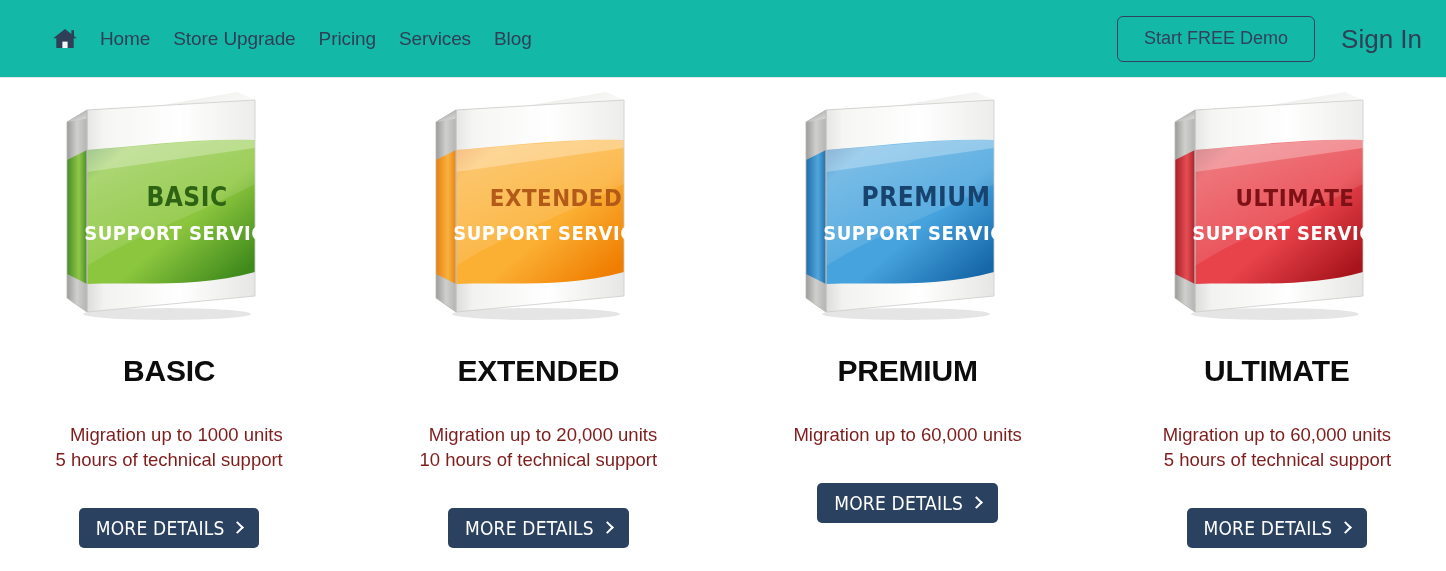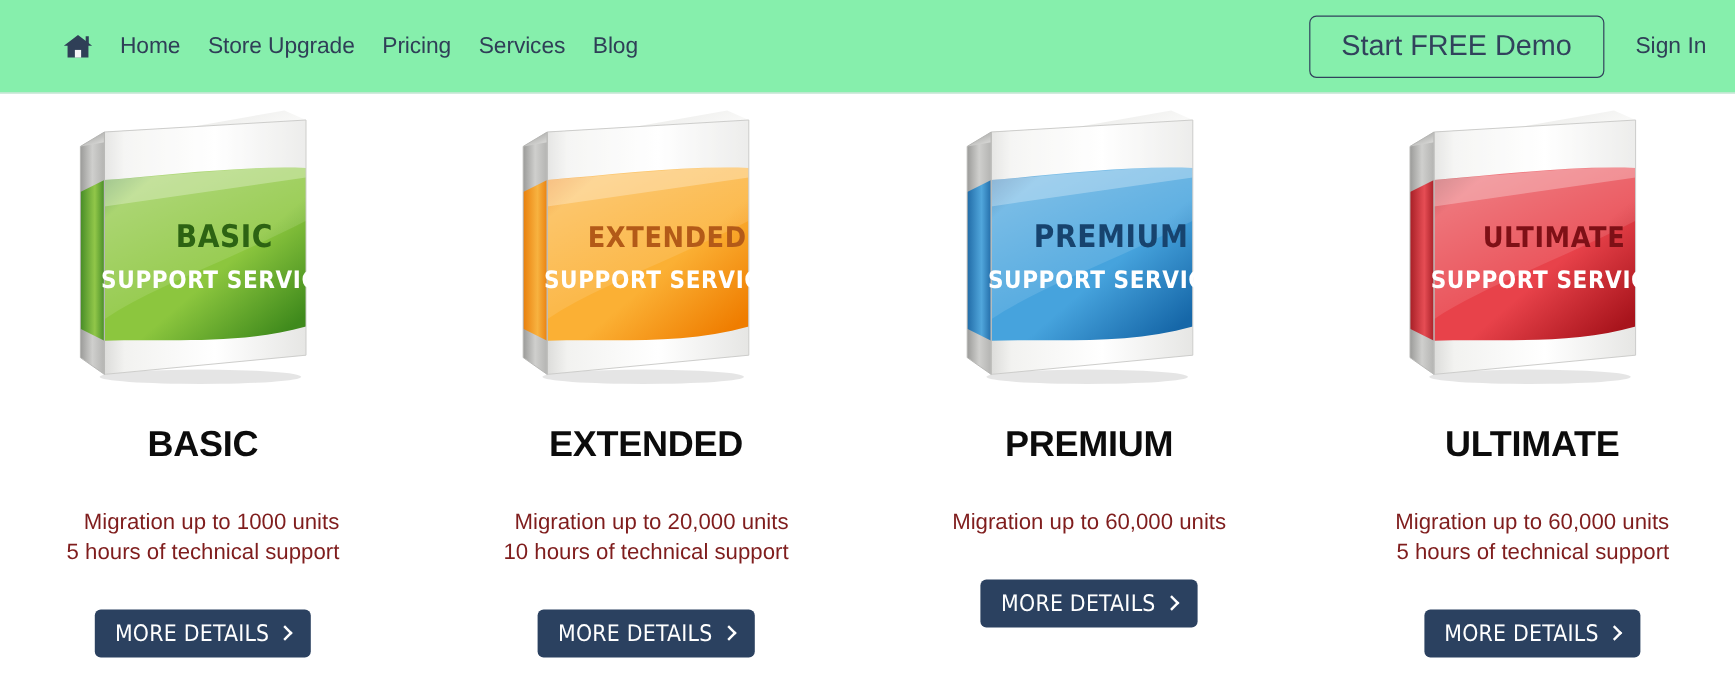--- a/index.html
+++ b/index.html
@@ -8,21 +8,21 @@
     width: 1446px;
     height: 571px;
     background: #ffffff;
     font-family: "Liberation Sans", sans-serif;
     overflow: hidden;
   }
 
   
   .header {
     height: 78px;
-    background: #86efac;
+    background: #14b8a6;
     border-bottom: 1px solid #e3e5e8;
     display: flex;
     align-items: center;
     padding: 0 0 0 52px;
     position: relative;
   }
 
   .nav {
     display: flex;
     align-items: center;
@@ -55,30 +55,30 @@
     display: flex;
     align-items: center;
     gap: 0;
   }
 
   .demo-btn {
     border: 1px solid #31425c;
     border-radius: 6px;
     background: transparent;
     color: #31425c;
-    font-size: 24px;
+    font-size: 18px;
     font-family: "Liberation Sans", sans-serif;
     padding: 12px 26px;
     line-height: 1.1;
     cursor: pointer;
     white-space: nowrap;
   }
 
   .signin-link {
-    font-size: 19px;
+    font-size: 26px;
     color: #2f3f57;
     text-decoration: none;
     margin-left: 26px;
     white-space: nowrap;
   }
 
   
   .plans {
     display: flex;
     width: 1446px;

